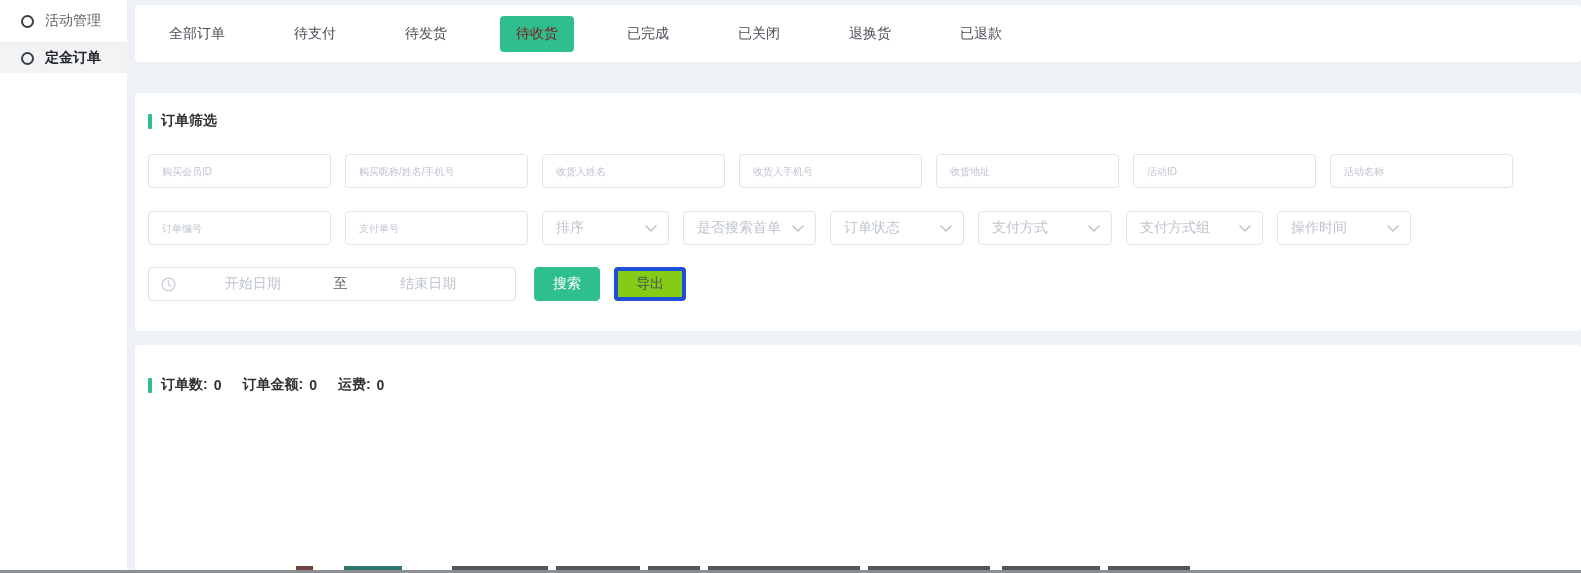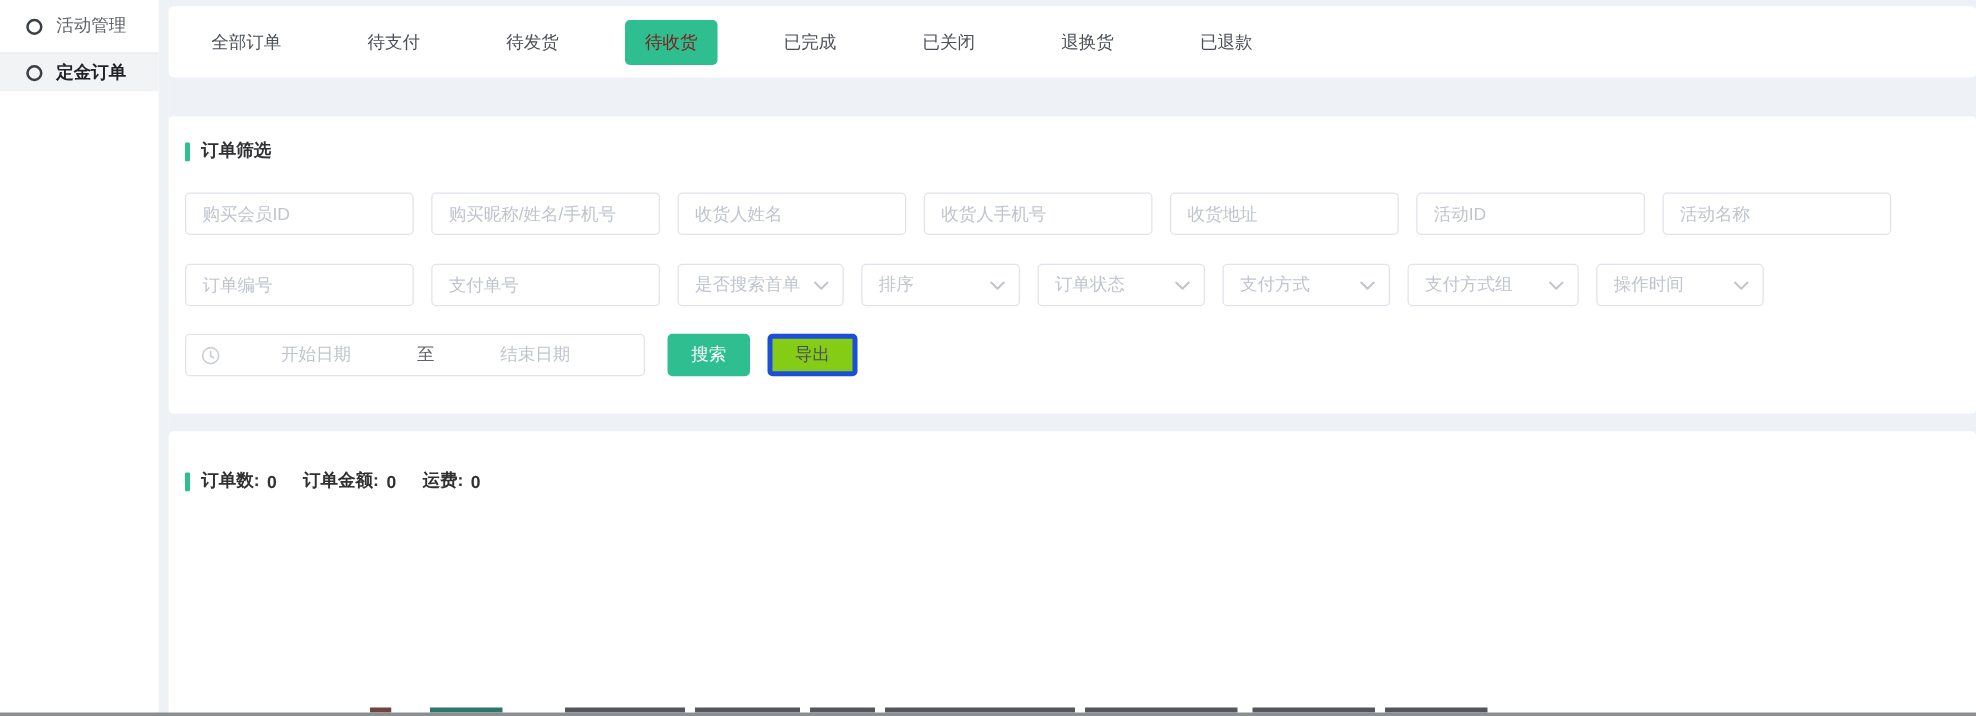--- a/index.html
+++ b/index.html
@@ -60,21 +60,21 @@
     margin-right: 9px; border-radius: 1px;
   }
   .frow { display: flex; align-items: center; }
   .frow-1 { margin-top: 24px; }
   .frow-2 { margin-top: 23px; }
   .frow-3 { margin-top: 22px; }
 
   .f-input {
     height: 34px; width: 183px; margin-right: 14px;
     border: 1px solid #dfe3ec; border-radius: 4px;
-    padding: 0 13px; font-size: 14px;
+    padding: 0 13px; font-size: 10px;
     font-family: "Liberation Sans", "DejaVu Sans", sans-serif;
     color: #303133; background: #fff; outline: none;
   }
   .f-input::placeholder { color: #bfc4ce; opacity: 1; }
 
   .f-select {
     height: 34px; margin-right: 14px;
     border: 1px solid #dfe3ec; border-radius: 4px;
     display: flex; align-items: center; justify-content: space-between;
     padding: 0 11px 0 13px; color: #bfc4ce; background: #fff;
@@ -169,30 +169,30 @@
         <input class="f-input" placeholder="收货人手机号" style="">
         <input class="f-input" placeholder="收货地址" style="">
         <input class="f-input" placeholder="活动ID" style="">
         <input class="f-input" placeholder="活动名称" style="">
       </div>
 
       <div class="frow frow-2">
         <input class="f-input" placeholder="订单编号" style="">
         <input class="f-input" placeholder="支付单号" style="">
 
+        <div class="f-select" style="width:127px">
+          <span>排序</span>
+          <span class="chevron">
+            <svg width="12" height="7" viewBox="0 0 12 7">
+                <polyline points="1,1 6,6 11,1" fill="none" stroke="#c0c4cc" stroke-width="1.6" stroke-linecap="round" stroke-linejoin="round"></polyline>
+              </svg>
+          </span>
+        </div>
         <div class="f-select" style="width:133px">
           <span>是否搜索首单</span>
-          <span class="chevron">
-            <svg width="12" height="7" viewBox="0 0 12 7">
-                <polyline points="1,1 6,6 11,1" fill="none" stroke="#c0c4cc" stroke-width="1.6" stroke-linecap="round" stroke-linejoin="round"></polyline>
-              </svg>
-          </span>
-        </div>
-        <div class="f-select" style="width:127px">
-          <span>排序</span>
           <span class="chevron">
             <svg width="12" height="7" viewBox="0 0 12 7">
                 <polyline points="1,1 6,6 11,1" fill="none" stroke="#c0c4cc" stroke-width="1.6" stroke-linecap="round" stroke-linejoin="round"></polyline>
               </svg>
           </span>
         </div>
         <div class="f-select" style="width:134px">
           <span>订单状态</span>
           <span class="chevron">
             <svg width="12" height="7" viewBox="0 0 12 7">

